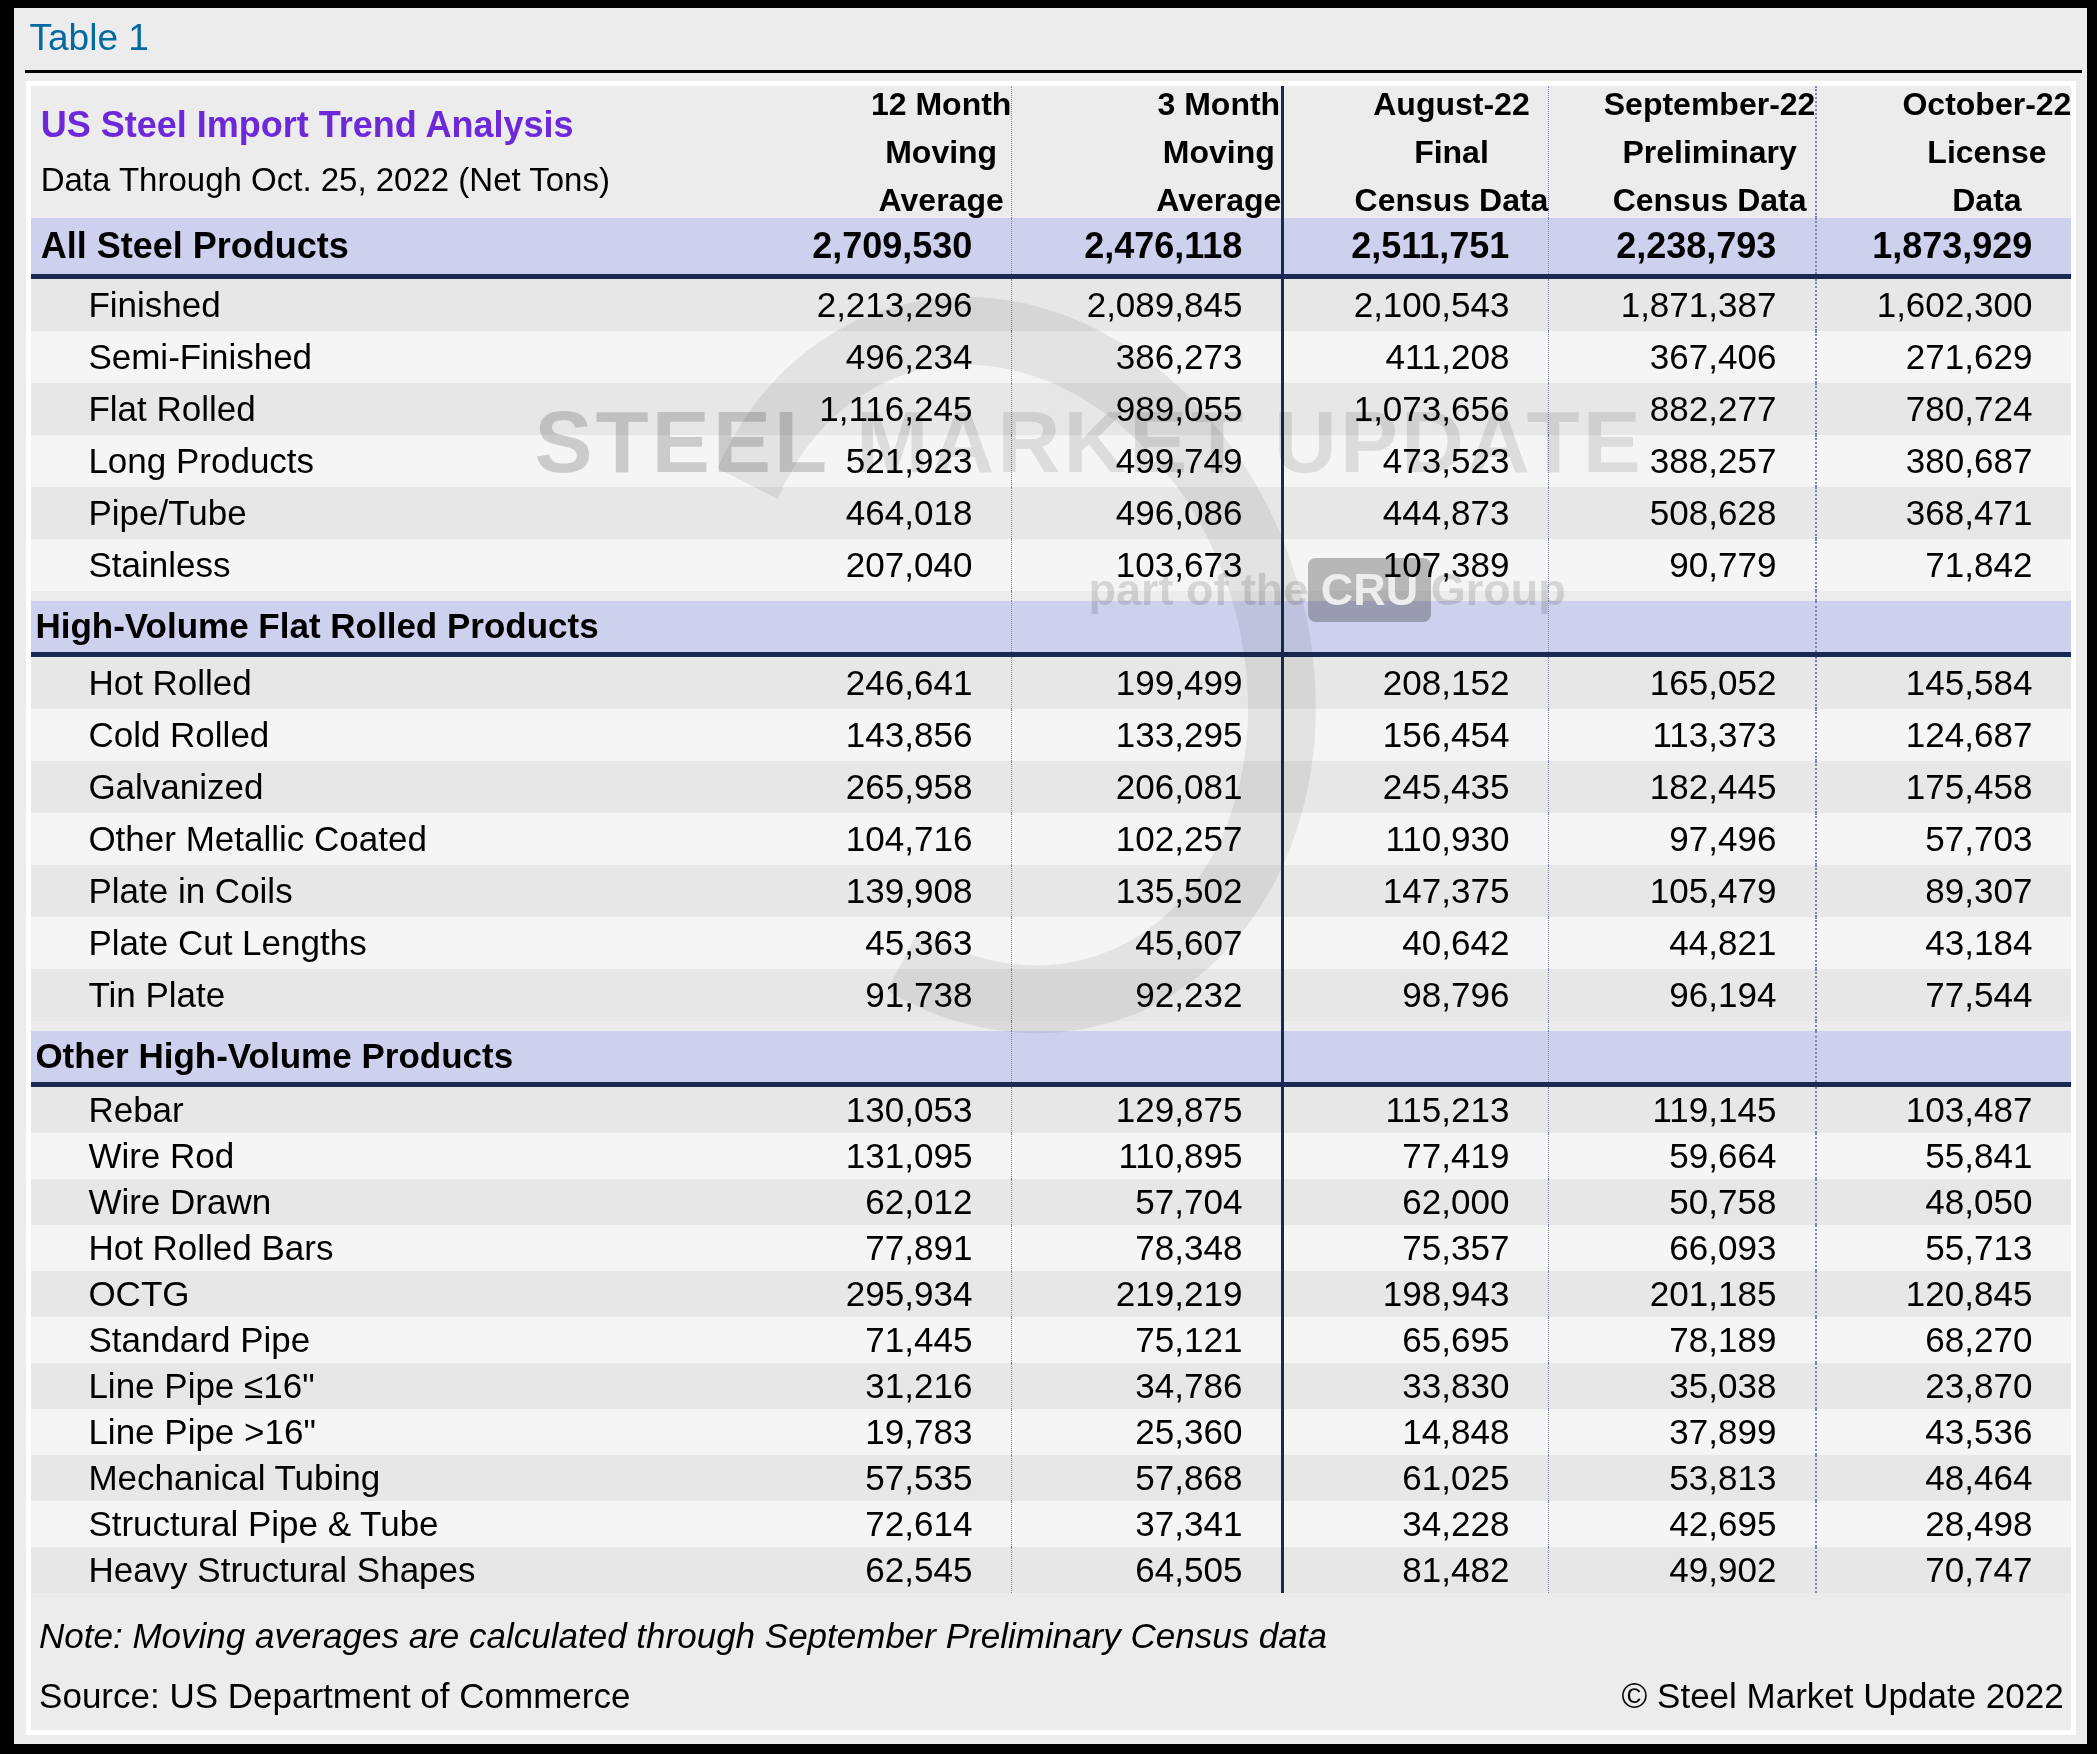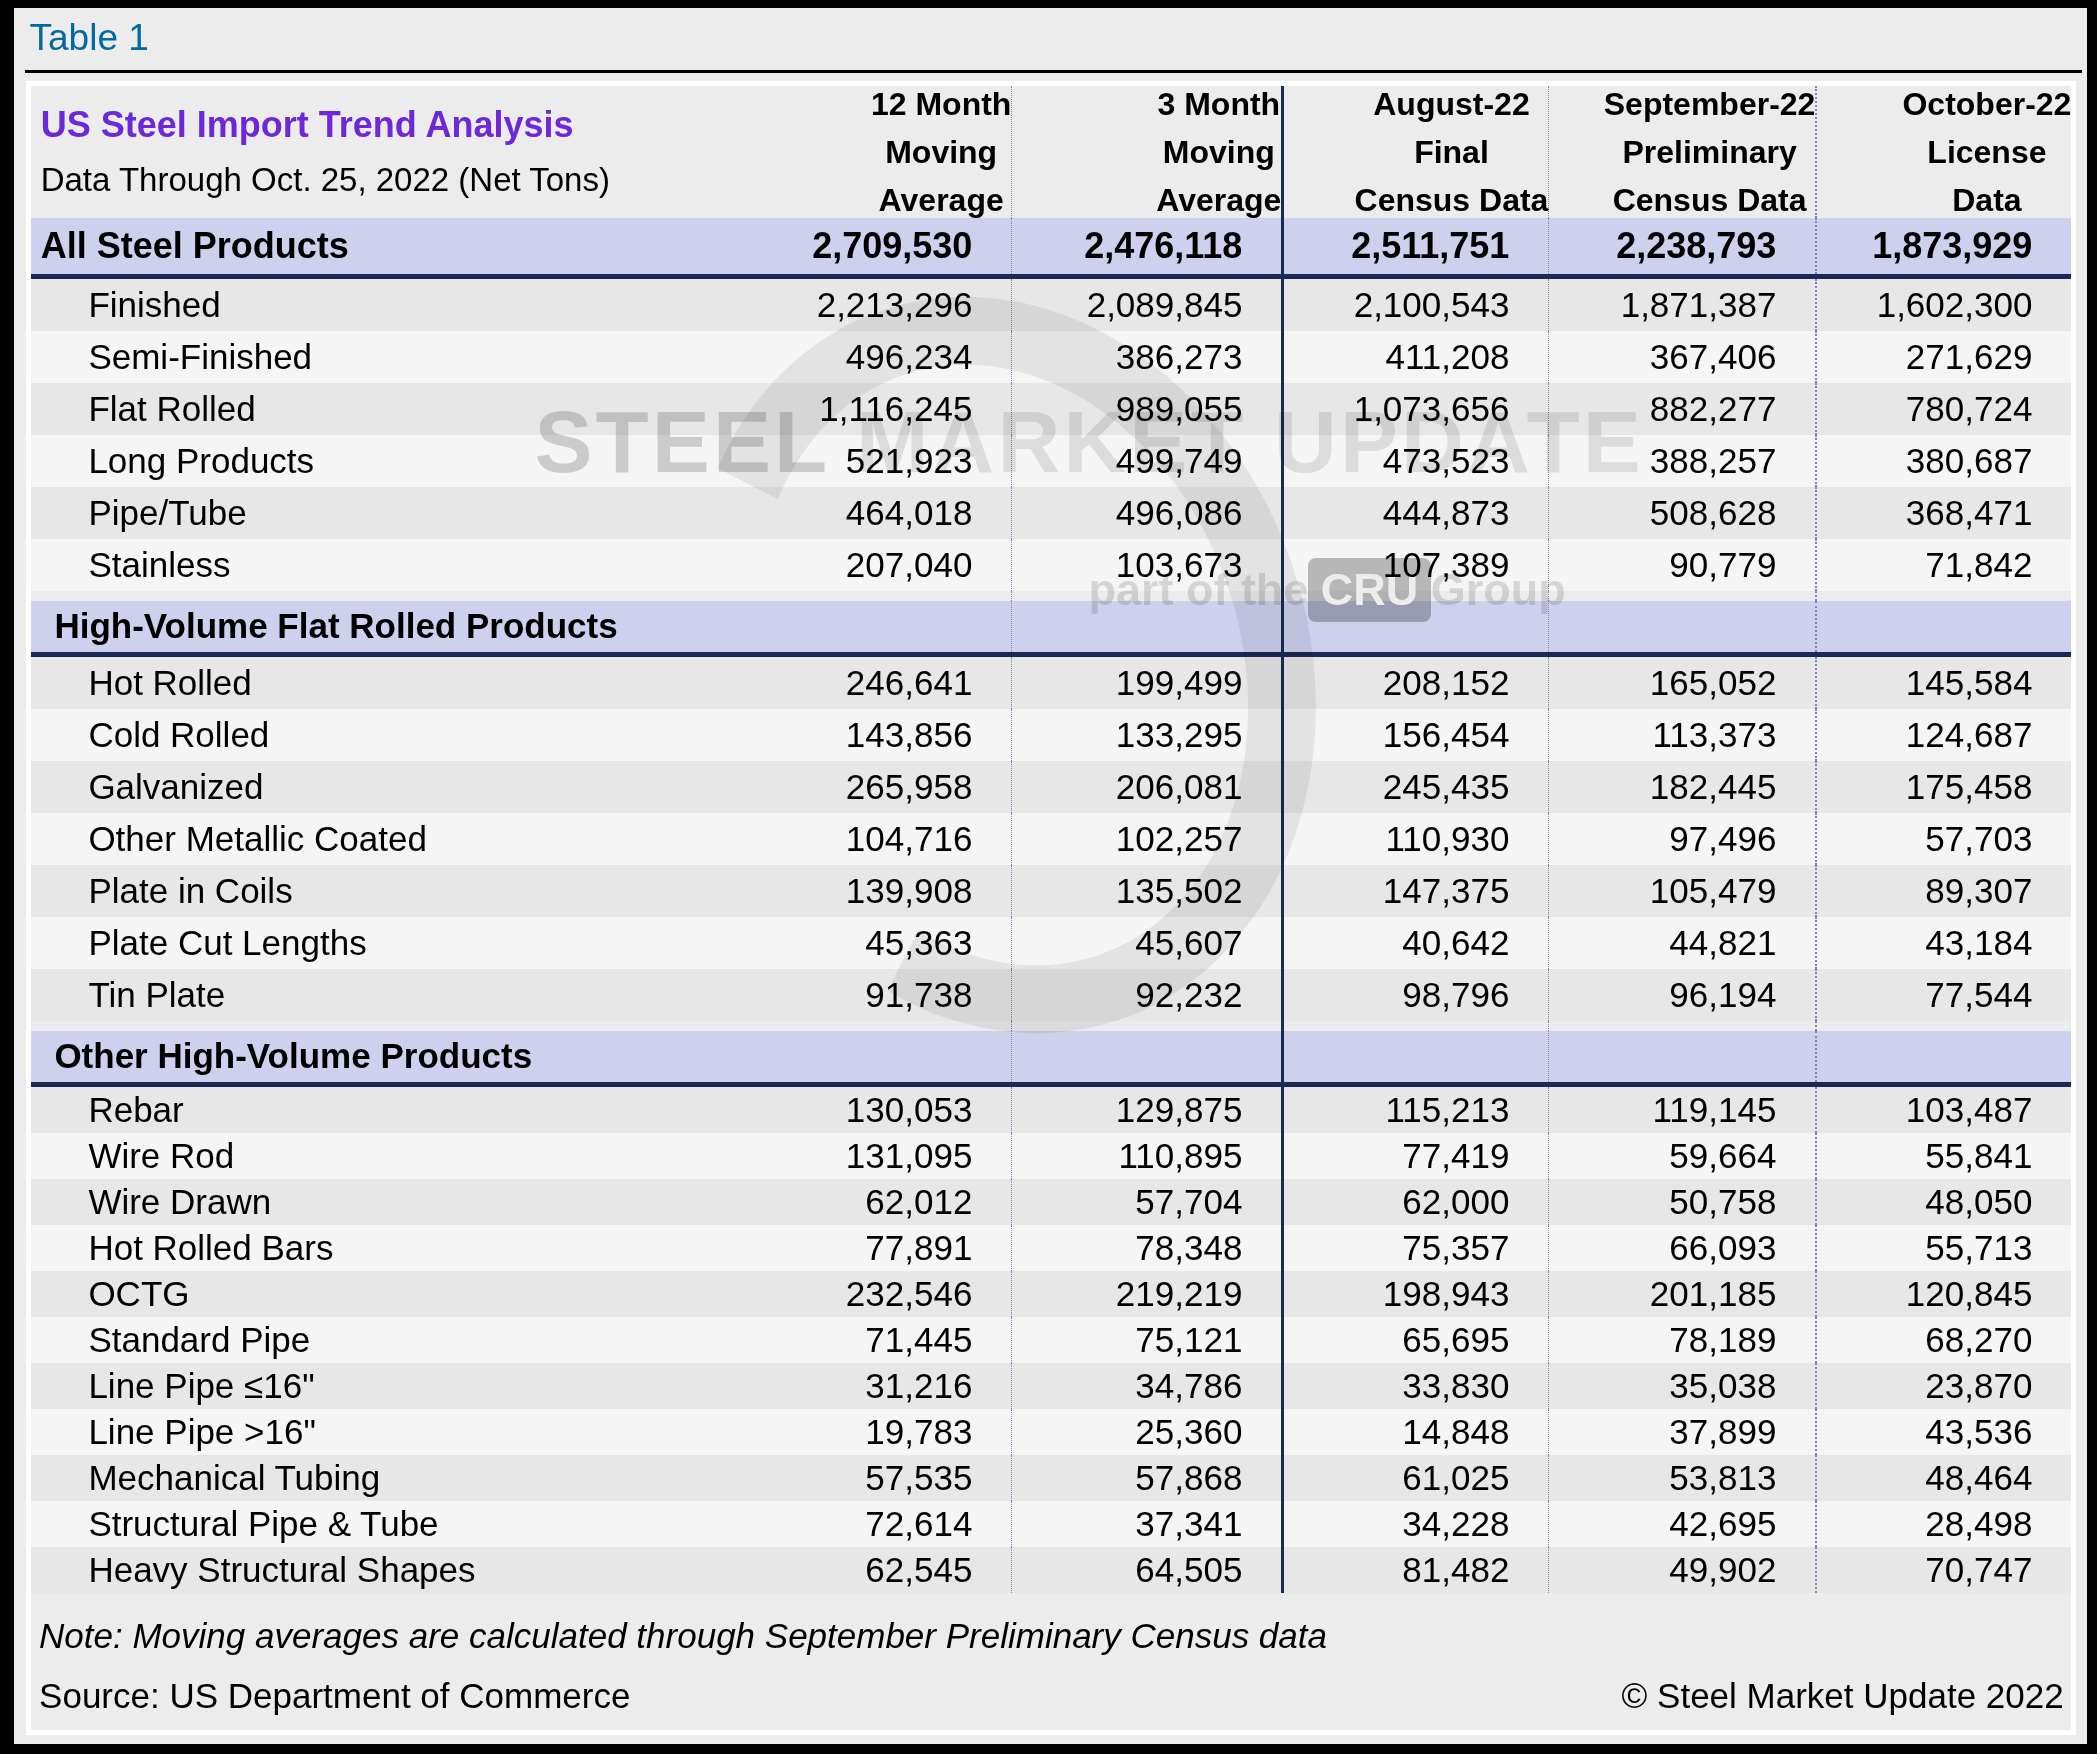--- a/index.html
+++ b/index.html
@@ -35,21 +35,21 @@
   .c3{width:267px;border-left:3.9px solid #1b2a55;}
   .c4{width:267px;border-left:1.5px dotted #7b87ae;}
   .c5{width:256px;border-left:2.3px dotted #7b87ae;}
   .header-row{height:132px;}
   .title-cell{flex-direction:column;align-items:flex-start;justify-content:center;padding-left:9.3px;gap:15.5px;}
   .title{font-size:36px;font-weight:bold;color:#6d28d9;}
   .subtitle{font-size:33px;color:#000;}
   .hcell{justify-content:flex-end;text-align:center;font-size:32px;font-weight:bold;line-height:1.5;white-space:pre-line;color:#000;}
   .srow{height:56px;background:#cdd1ed;border-bottom:5.4px solid #1b2a55;font-weight:bold;}
   .band{height:51px;background:#cdd1ed;border-bottom:5.4px solid #1b2a55;}
-  .band .lbl{font-weight:bold;padding-left:23px;font-size:35px;}
+  .band .lbl{font-weight:bold;padding-left:4px;font-size:35px;}
   .spacer{height:10px;background:#ececec;}
   .drow{height:52px;}
   .sec3 .drow, .drow.h60{height:46px;}
   .dark{background:#e7e7e7;}
   .light{background:#f5f5f5;}
   .lbl{font-size:35px;color:#000;padding-left:9.3px;}
   .drow .lbl{padding-left:57px;font-weight:normal;}
   .val{justify-content:flex-end;padding-right:39px;font-size:35px;color:#000;}
   .srow .lbl,.srow .val{font-weight:bold;font-size:36px;}
   .tx{position:relative;z-index:10;}
@@ -506,21 +506,21 @@
           </div>
           <div class="c c5 val">
             <span class="tx">55,713</span>
           </div>
         </div>
         <div class="trow drow dark h60">
           <div class="c c0">
             <span class="tx lbl">OCTG</span>
           </div>
           <div class="c c1 val">
-            <span class="tx">232,546</span>
+            <span class="tx">295,934</span>
           </div>
           <div class="c c2 val">
             <span class="tx">219,219</span>
           </div>
           <div class="c c3 val">
             <span class="tx">198,943</span>
           </div>
           <div class="c c4 val">
             <span class="tx">201,185</span>
           </div>

